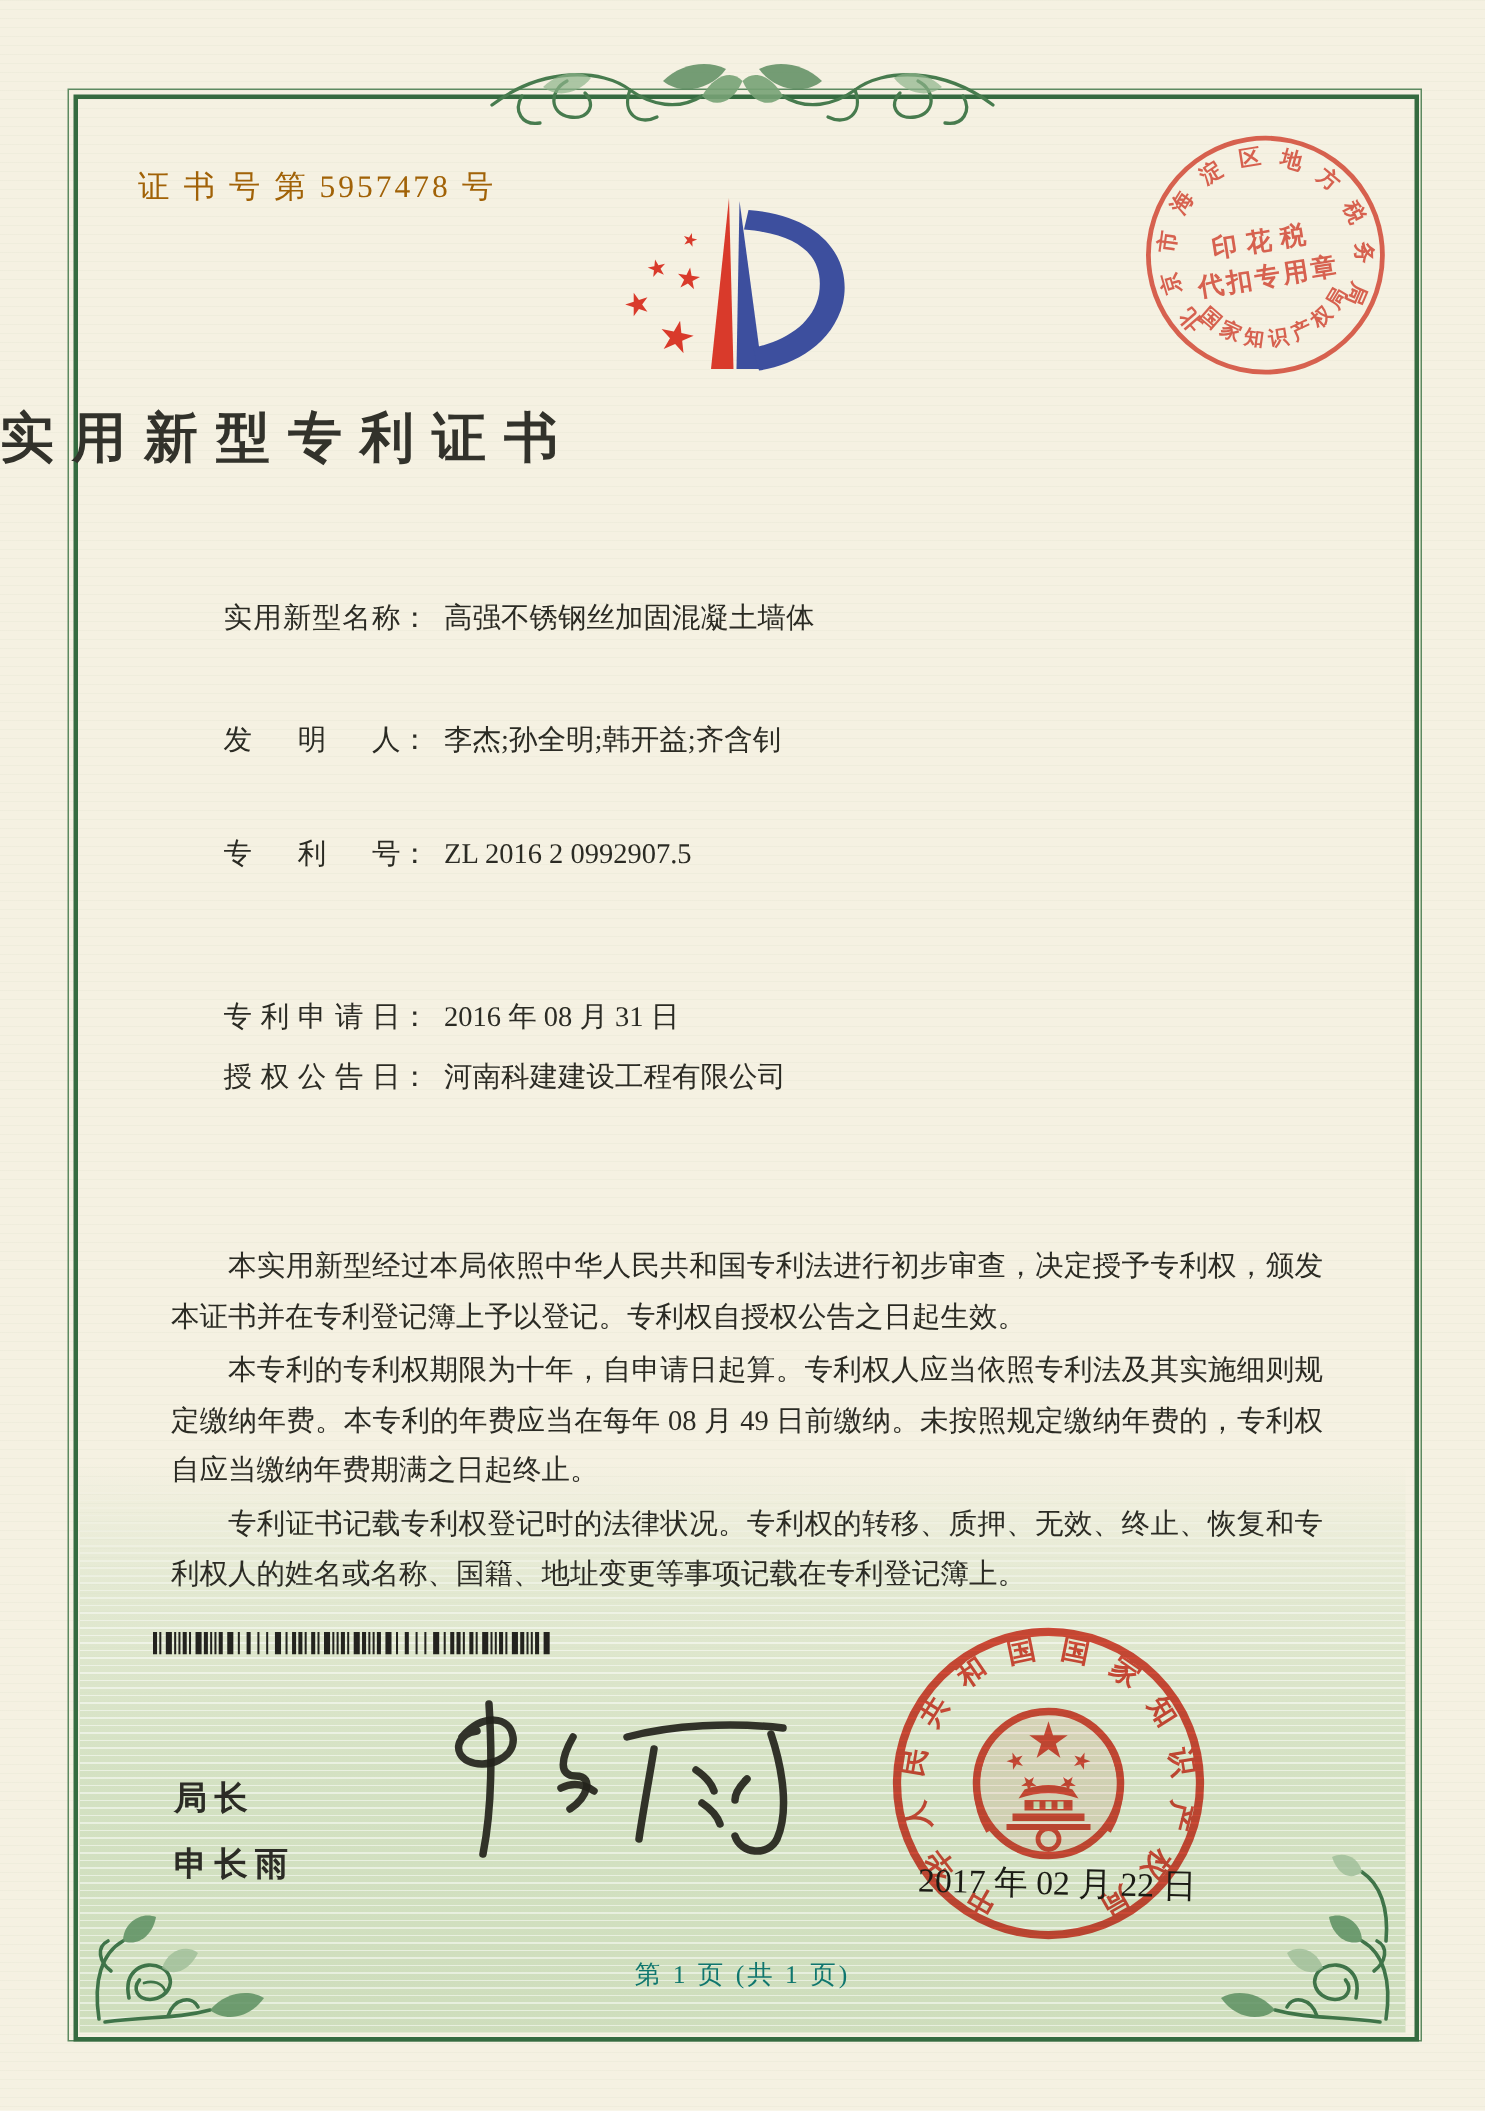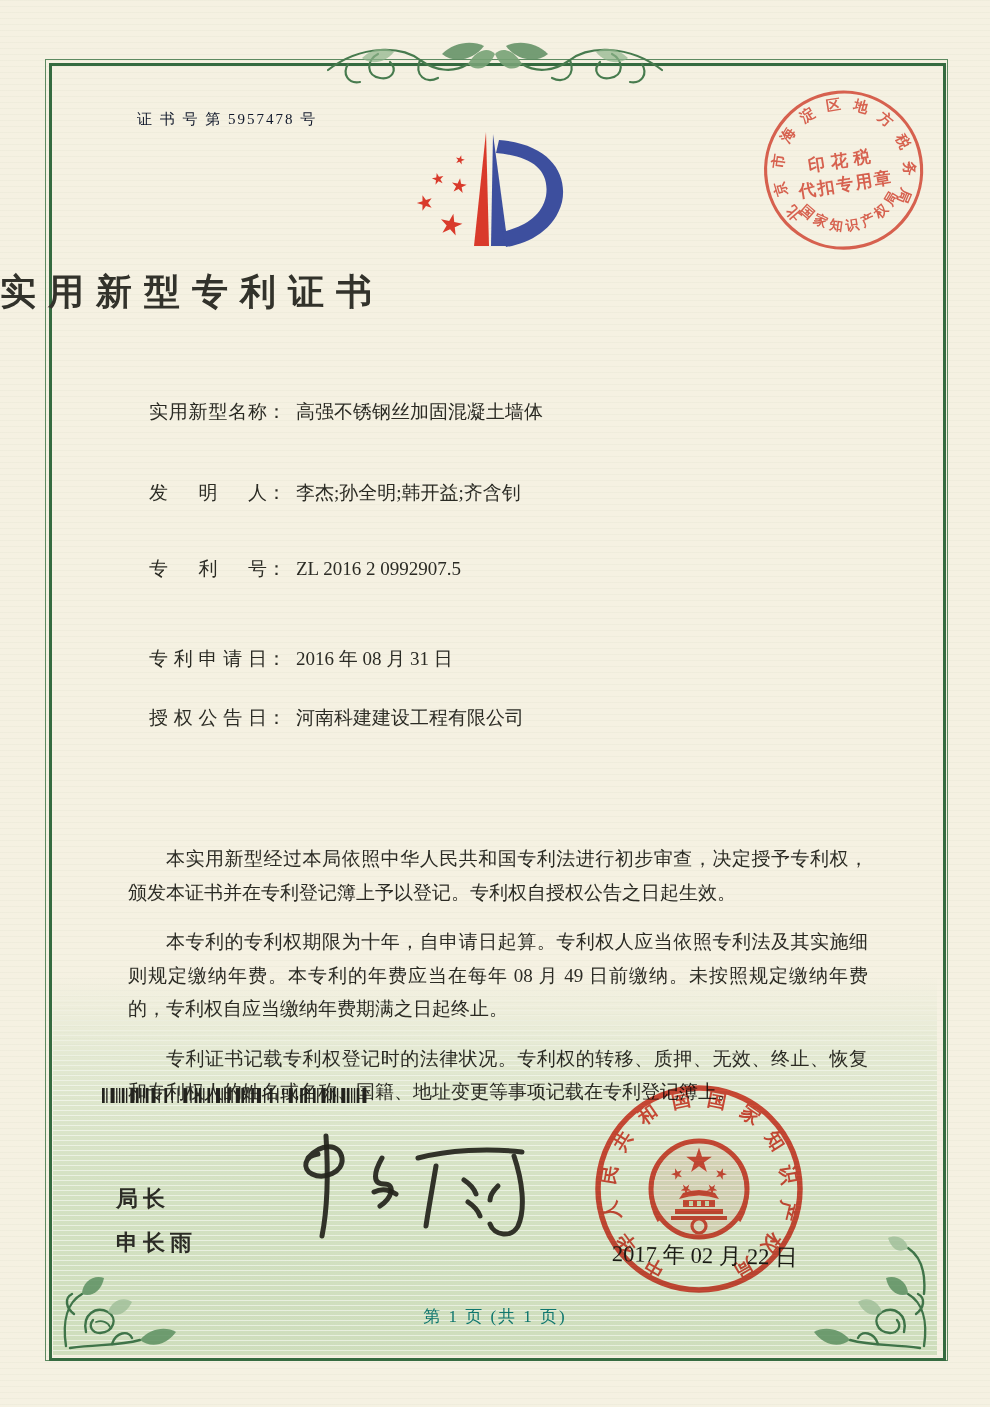--- a/index.html
+++ b/index.html
@@ -16,32 +16,32 @@
   .green-zone::after{content:"";position:absolute;inset:0;
     background:repeating-linear-gradient(180deg, rgba(255,255,255,.5) 0 1px, rgba(0,0,0,0) 1px 5px);
     -webkit-mask:linear-gradient(180deg, transparent 0, #000 30%);
             mask:linear-gradient(180deg, transparent 0, #000 30%);}
   
   .frame-outer{position:absolute;left:45px;top:59px;width:901px;height:1300px;
     border:1px solid #5d8a61;z-index:2;}
   .frame-inner{position:absolute;left:49px;top:63px;width:891px;height:1292px;
     border:3px solid #356b40;z-index:2;}
   .orn{position:absolute;z-index:3;}
-  .cert-no{position:absolute;left:92px;top:110px;font-size:15px;letter-spacing:2px;
-    color:#0f172a;z-index:4;white-space:nowrap;margin-left:45px;}
+  .cert-no{position:absolute;left:92px;top:110px;font-size:21px;letter-spacing:2px;
+    color:#a16207;z-index:4;white-space:nowrap;}
   .logo{position:absolute;left:398px;top:126px;z-index:4;}
   .title{position:absolute;left:0;top:268px;width:100%;margin:0;text-align:left;
     font-size:36px;font-weight:bold;letter-spacing:12px;color:#32322b;z-index:4;}
   .field{position:absolute;left:112px;font-size:19px;color:#2b2b24;white-space:nowrap;z-index:4;margin-left:37px;}
   .field .lab{display:inline-block;width:118px;text-align:justify;text-align-last:justify;}
   .field .colon{margin-right:10px;}
-  .f1{top:399px}.f2{top:480px}.f3{top:556px}.f4{top:646px}.f5{top:705px}.f6{top:784px}
+  .f1{top:399px}.f2{top:480px}.f3{top:556px}.f4{top:665px}.f5{top:705px}.f6{top:784px}
   .paras{position:absolute;left:112px;top:826px;width:772px;z-index:4;
     font-size:19px;line-height:33.5px;text-align:justify;color:#2b2b24;}
-  .paras p{margin:16px;text-indent:2em;}
+  .paras p{margin:2px;text-indent:2em;}
   .barcode{position:absolute;left:100px;top:1088px;z-index:5;}
   .barcode rect{fill:#23231e;}
   .officer{position:absolute;left:116px;z-index:5;font-family:"Liberation Sans",sans-serif;
     font-weight:bold;font-size:22px;letter-spacing:5px;color:#2c2c26;margin-top:32px;}
   .officer.t{top:1152px}.officer.n{top:1196px}
   .sig{position:absolute;left:278px;top:1128px;z-index:5;}
   .sig path{stroke:#23231b;stroke-width:5;fill:none;stroke-linecap:round;stroke-linejoin:round;opacity:.92;}
   .stamp{position:absolute;left:752px;top:80px;z-index:6;transform:rotate(-9deg);
     mix-blend-mode:multiply;opacity:.88;}
   .stamp text{fill:#dc5242;font-weight:bold;font-family:"Liberation Serif",serif;}

